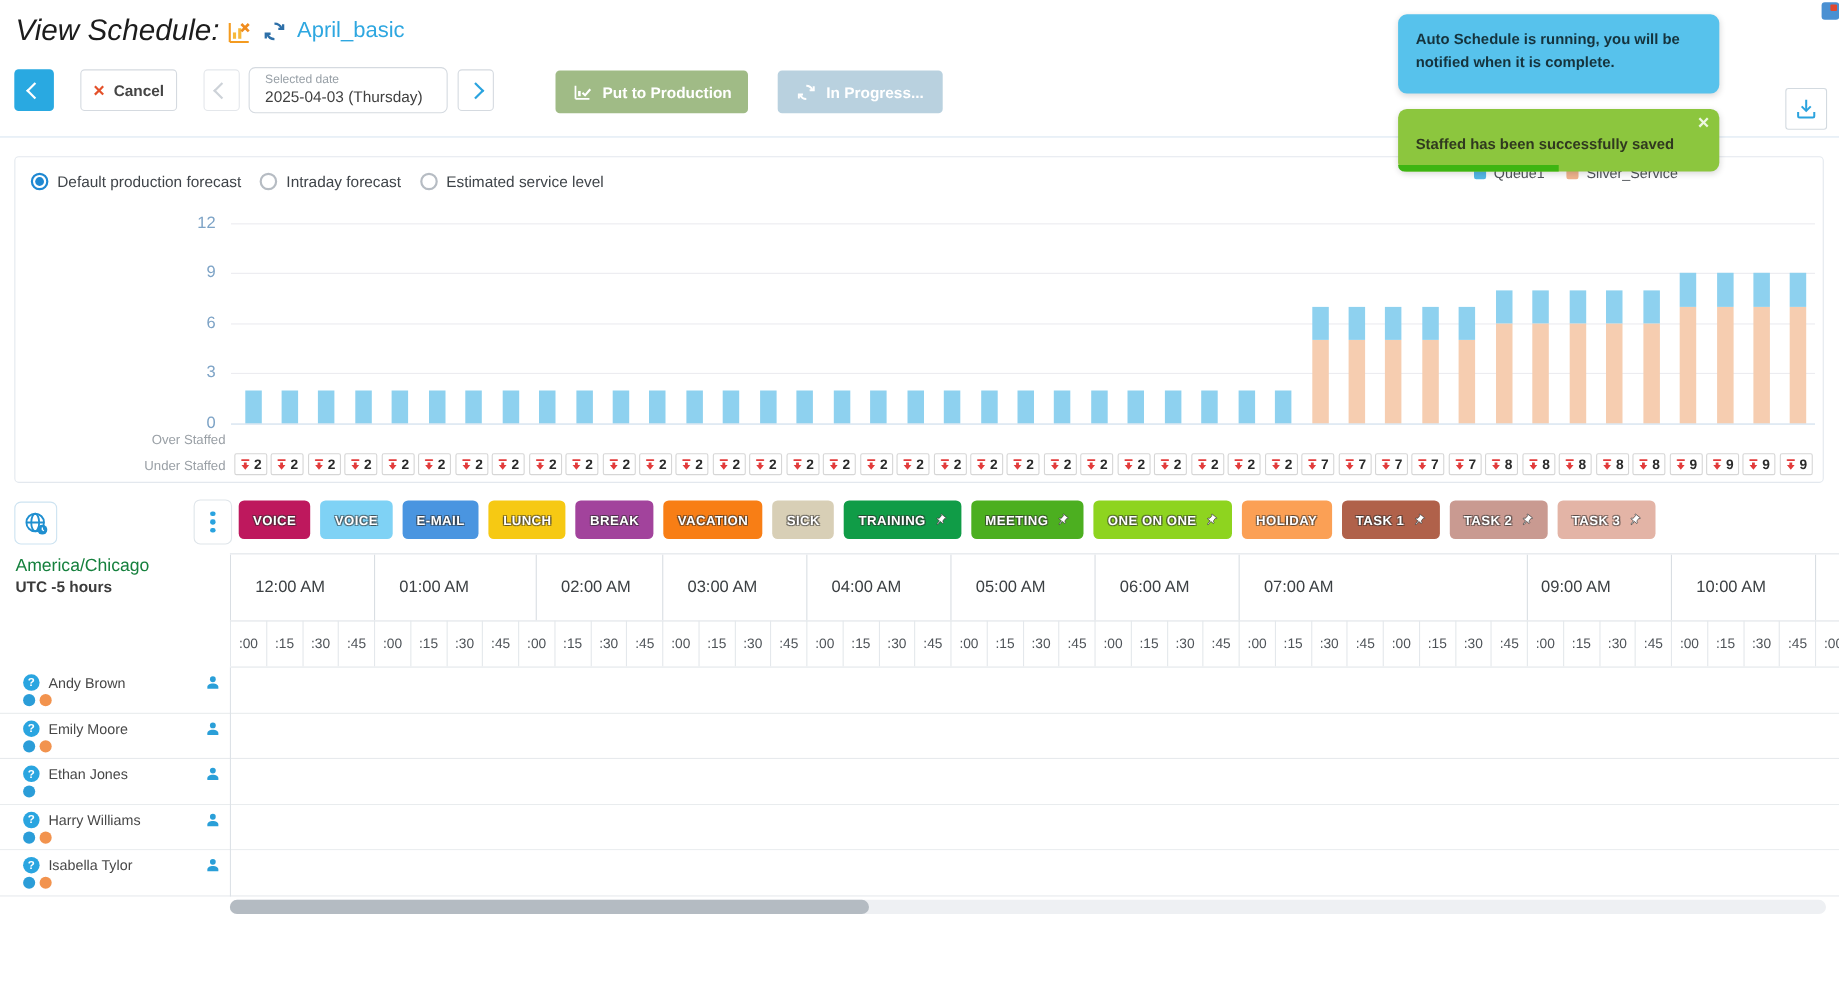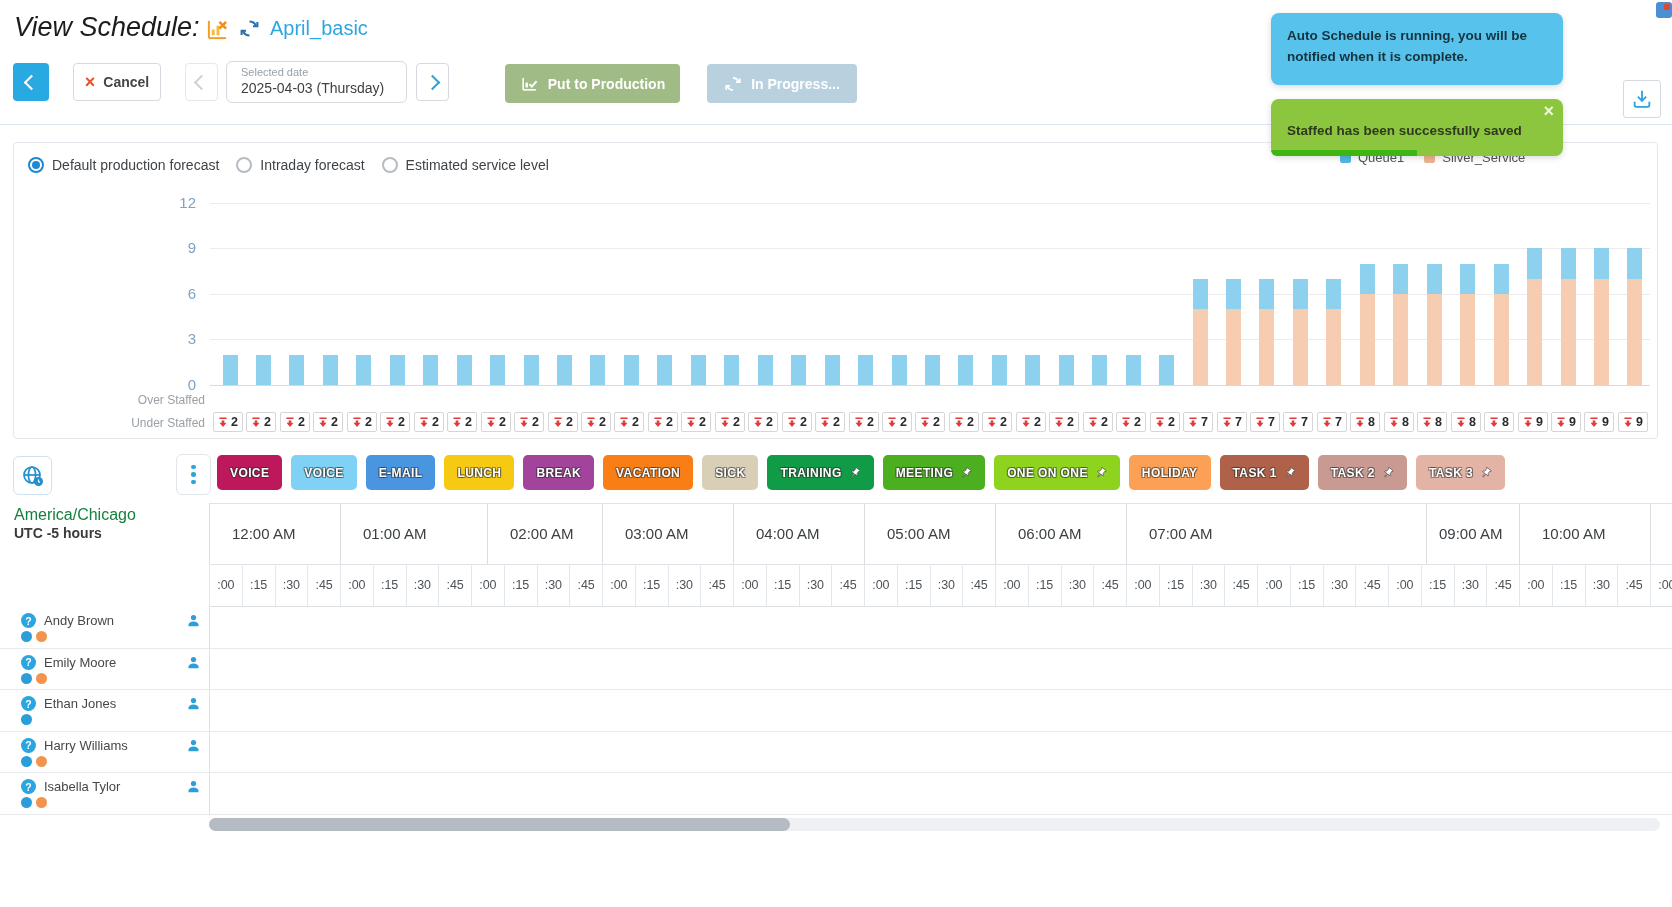--- a/index.html
+++ b/index.html
@@ -777,21 +777,21 @@
 
   <div class="abs" id="hour-row">
       <div class="hour-cell" style="left: 0px; width: 131px;">12:00 AM</div>
       <div class="hour-cell" style="left: 131px; width: 131px;">01:00 AM</div>
       <div class="hour-cell" style="left: 278px; width: 131px;">02:00 AM</div>
       <div class="hour-cell" style="left: 393px; width: 131px;">03:00 AM</div>
       <div class="hour-cell" style="left: 524px; width: 131px;">04:00 AM</div>
       <div class="hour-cell" style="left: 655px; width: 131px;">05:00 AM</div>
       <div class="hour-cell" style="left: 786px; width: 131px;">06:00 AM</div>
       <div class="hour-cell" style="left: 917px; width: 131px;">07:00 AM</div>
-      <div class="hour-cell" style="left: 1217px; width: 131px; padding-left: 12px;">09:00 AM</div>
+      <div class="hour-cell" style="left: 1179px; width: 131px; padding-left: 12px;">09:00 AM</div>
       <div class="hour-cell" style="left: 1310px; width: 131px;">10:00 AM</div>
       <div class="hour-cell" style="left: 1441px; width: 131px;">11:00 AM</div>
     </div>
   <div class="abs" id="quarter-row">
       <div class="quarter-cell" style="left: 0px; width: 32.75px;">:00</div>
       <div class="quarter-cell" style="left: 32.75px; width: 32.75px;">:15</div>
       <div class="quarter-cell" style="left: 65.5px; width: 32.75px;">:30</div>
       <div class="quarter-cell" style="left: 98.25px; width: 32.75px;">:45</div>
       <div class="quarter-cell" style="left: 131px; width: 32.75px;">:00</div>
       <div class="quarter-cell" style="left: 163.75px; width: 32.75px;">:15</div>

